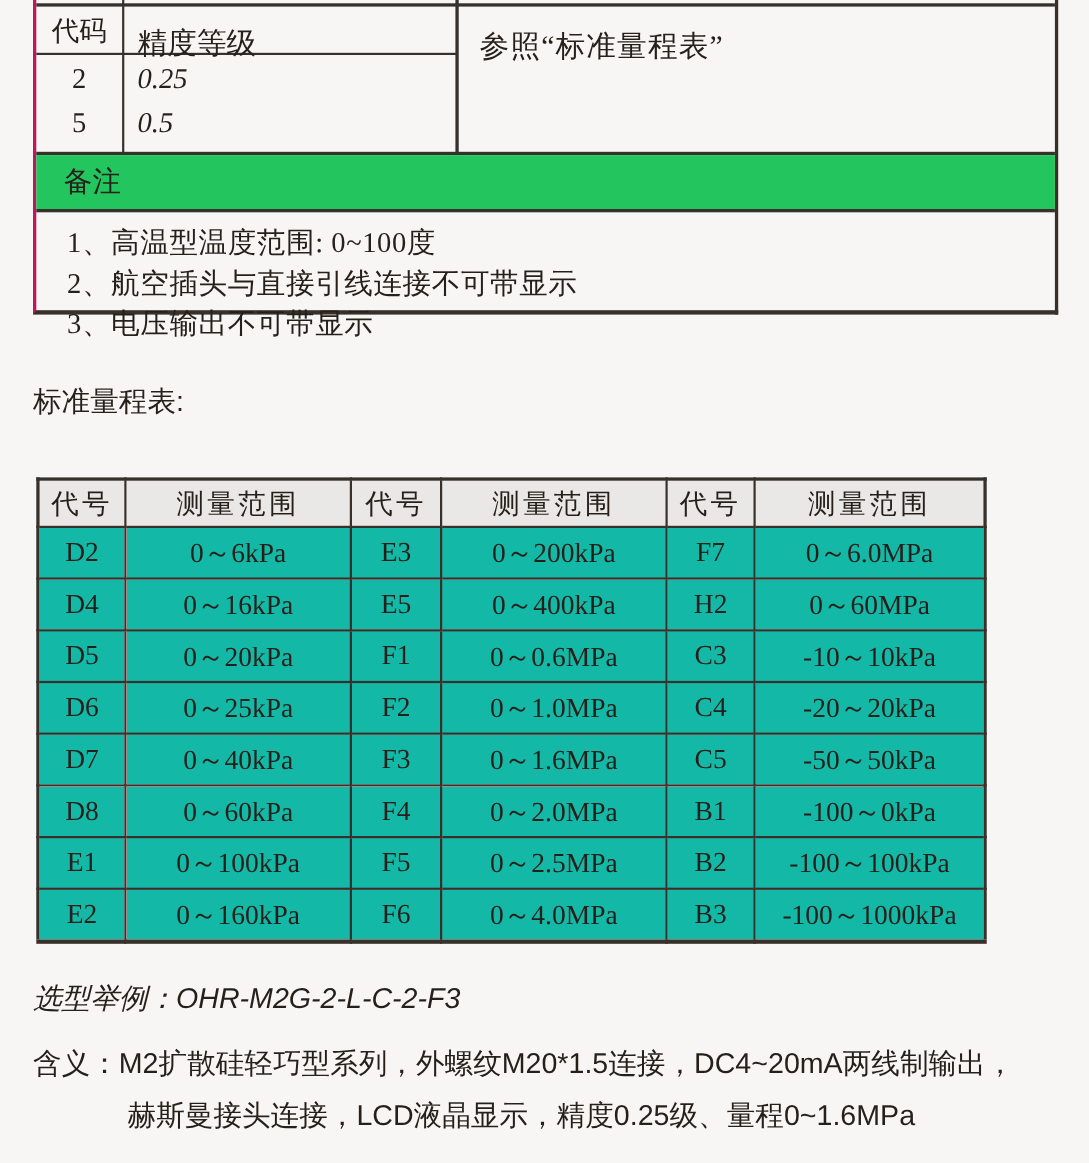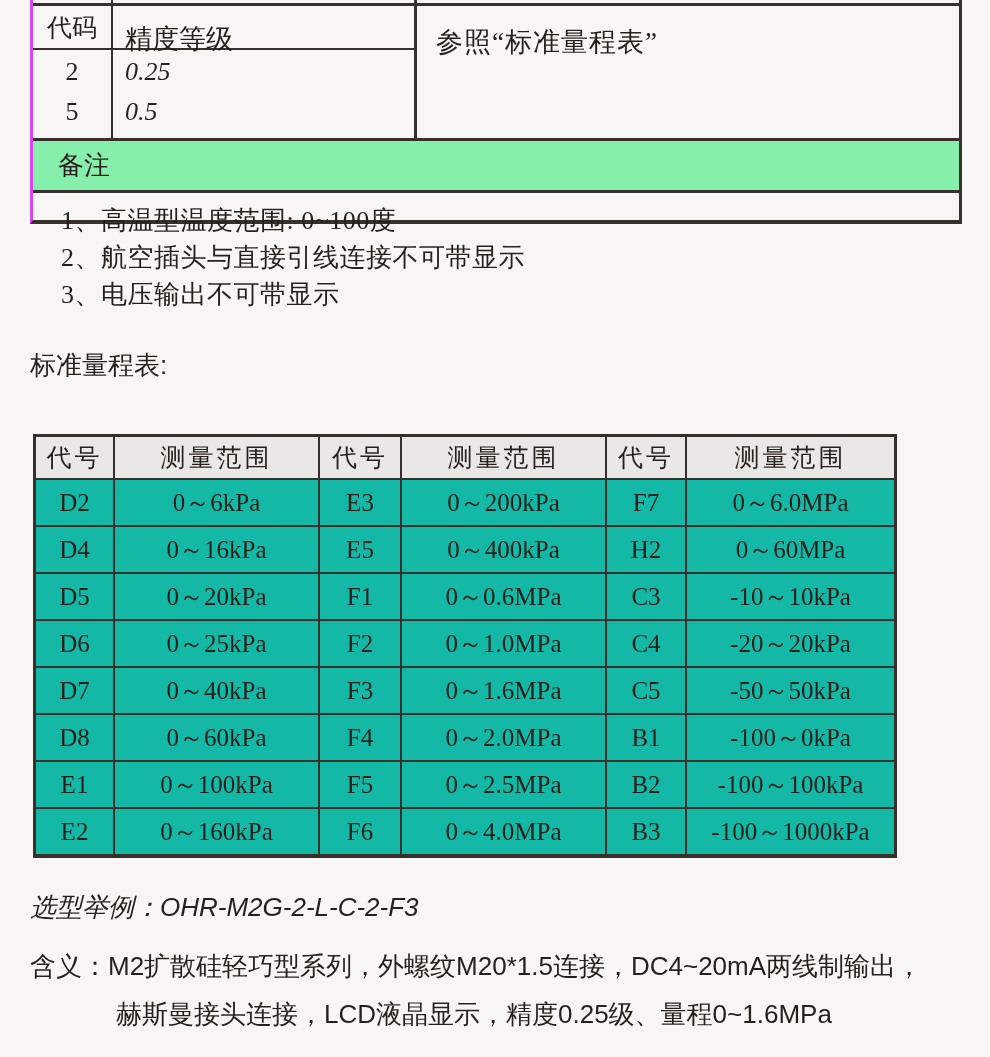--- a/index.html
+++ b/index.html
@@ -16,22 +16,22 @@
     font-family: "Liberation Serif", "DejaVu Serif", serif;
     overflow: hidden;
   }
 
   
   .spec-box {
     position: absolute;
     left: 30px;
     top: 0;
     width: 932px;
-    height: 224px;
-    border-left: 3px solid #d946ef;
+    height: 286px;
+    border-left: 3px solid #be185d;
     border-right: 3px solid #37302b;
     border-bottom: 4px solid #37302b;
     box-sizing: border-box;
   }
   .spec-box .hline, .spec-box .vline {
     position: absolute;
     background: #37302b;
   }
   .hline.top-divider   { left: 0; right: 0; top: 3px; height: 3px; }
   .hline.header-bottom { left: 0; width: 383px; top: 48px; height: 2px; }
@@ -64,21 +64,21 @@
     font-size: 26px;
     font-style: italic;
   }
   .spec-ref-note {
     position: absolute; left: 403px; top: 24px; right: 12px;
     font-size: 27px;
     letter-spacing: 1px;
   }
   .remark-band {
     position: absolute; left: 0; right: 0; top: 141px; height: 49px;
-    background: #86efac;
+    background: #22c55e;
     display: flex; align-items: center;
     padding-left: 25px;
     font-family: Liberation Mono, monospace;
     font-size: 26px;
   }
   .remark-list {
     position: absolute; left: 0; right: 0; top: 196px;
     padding: 6px 0 0 28px;
   }
   .remark-item {

